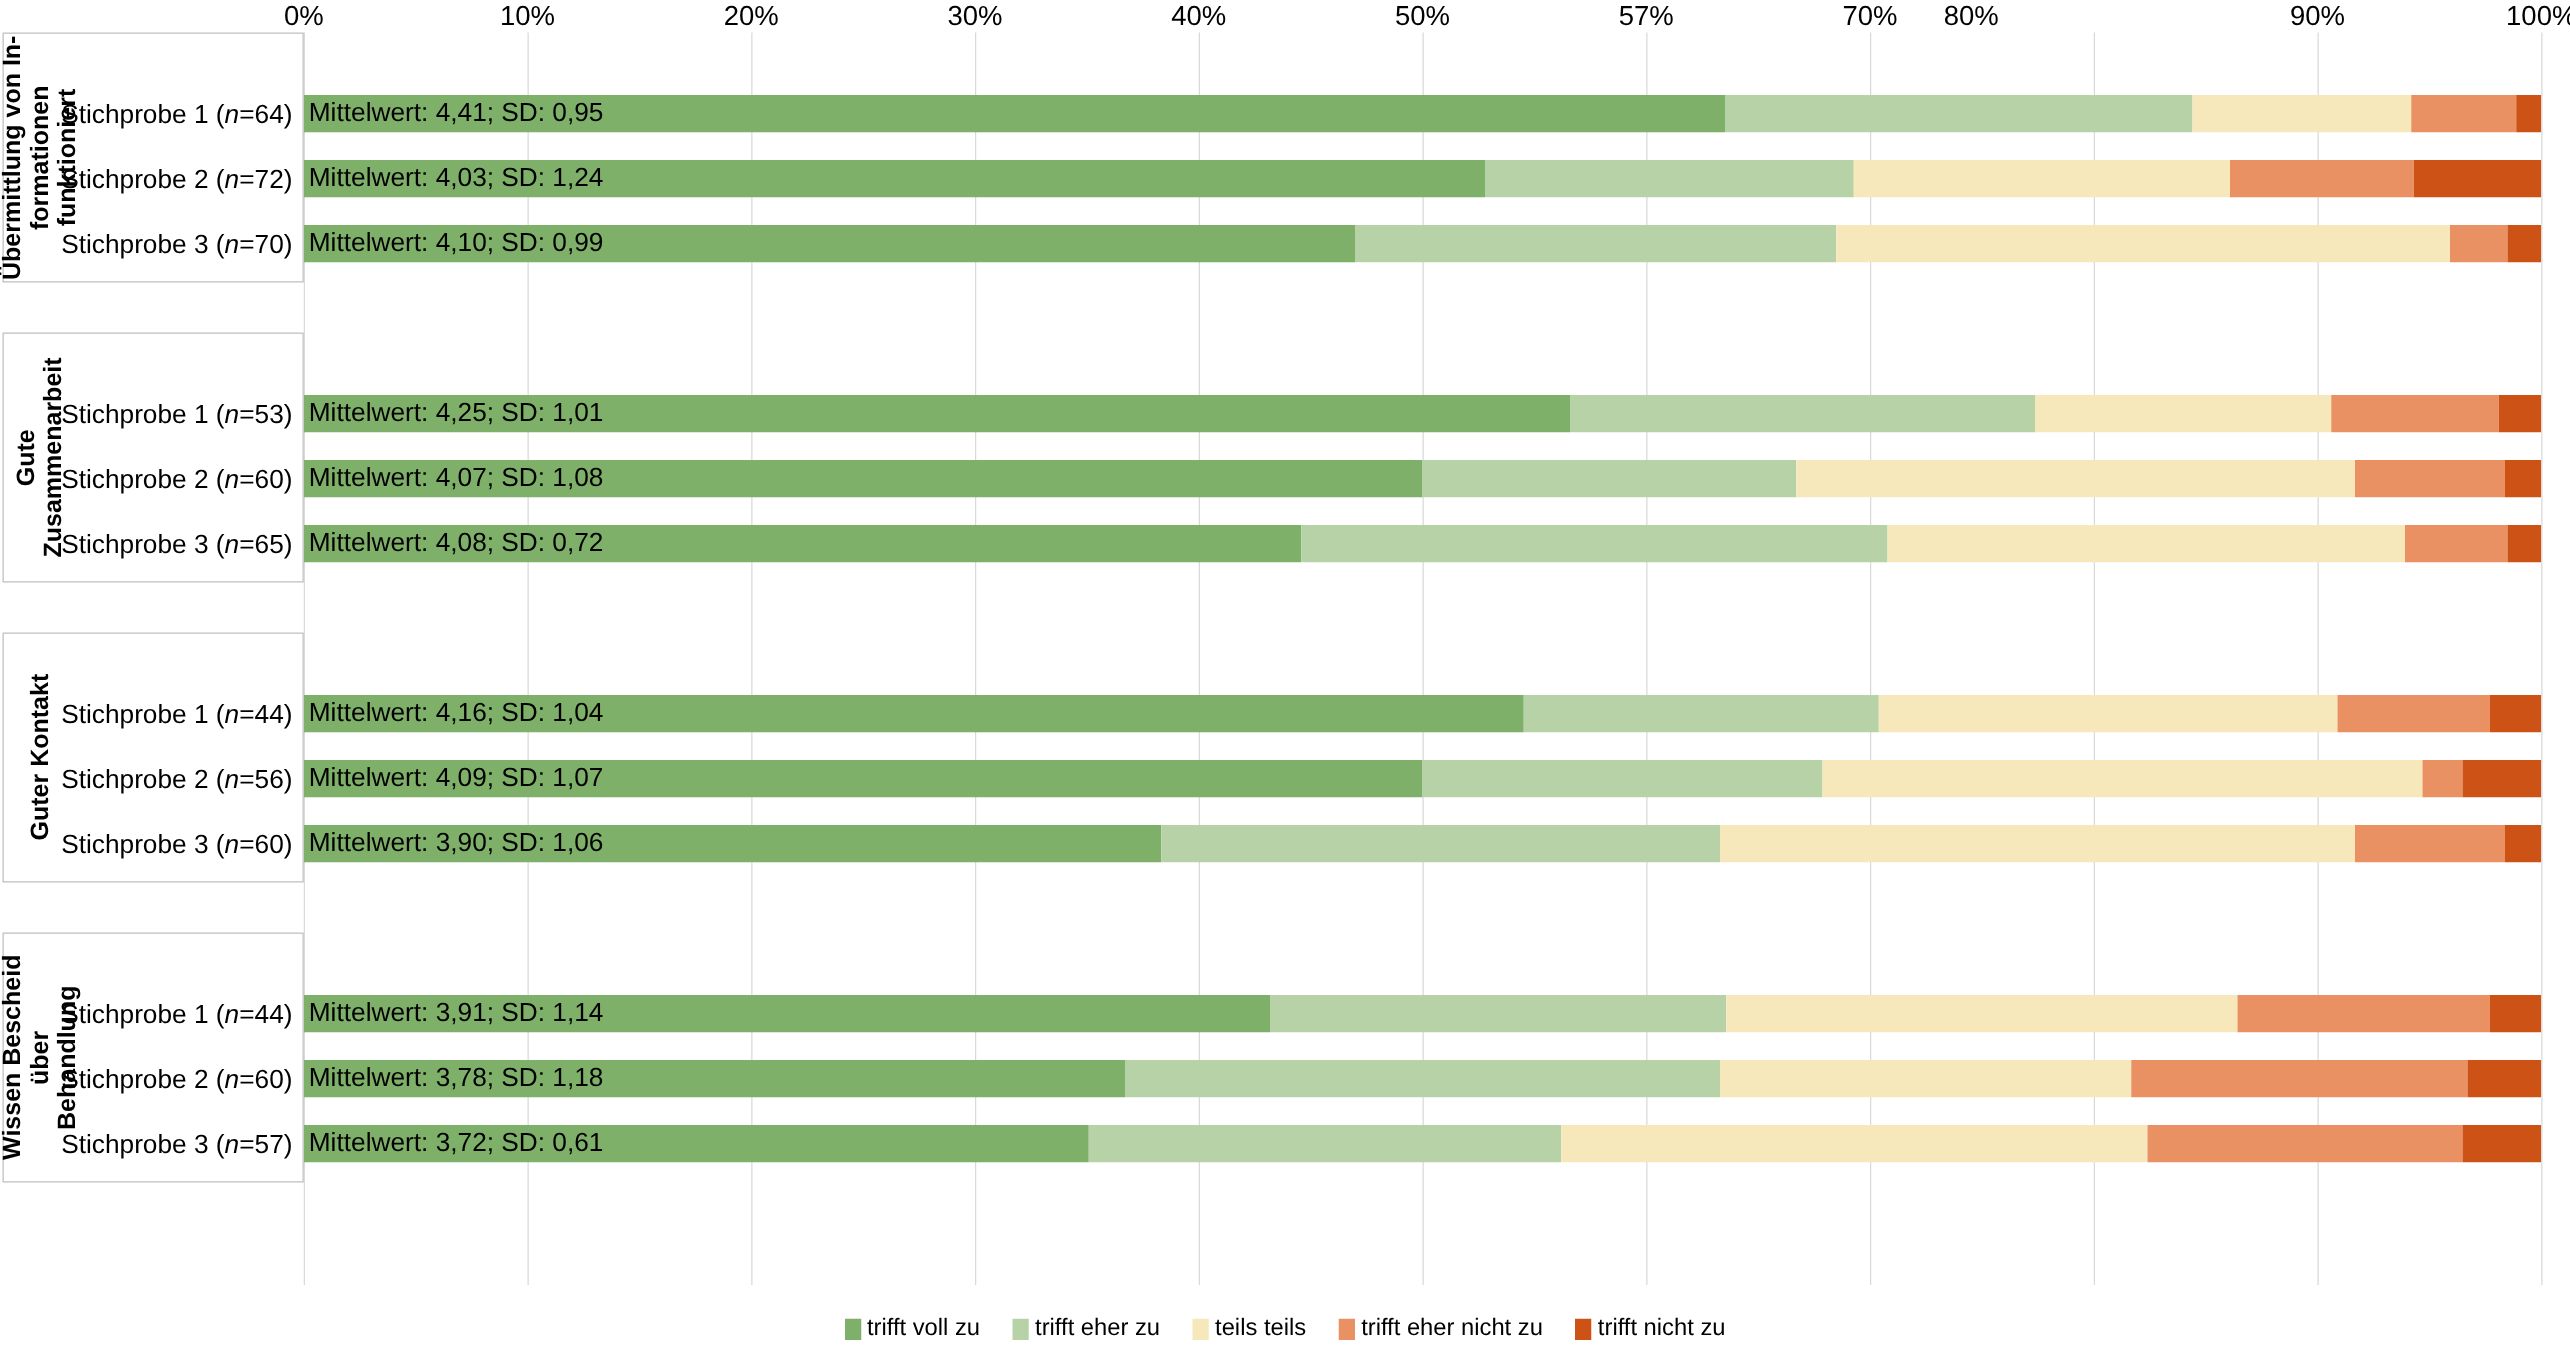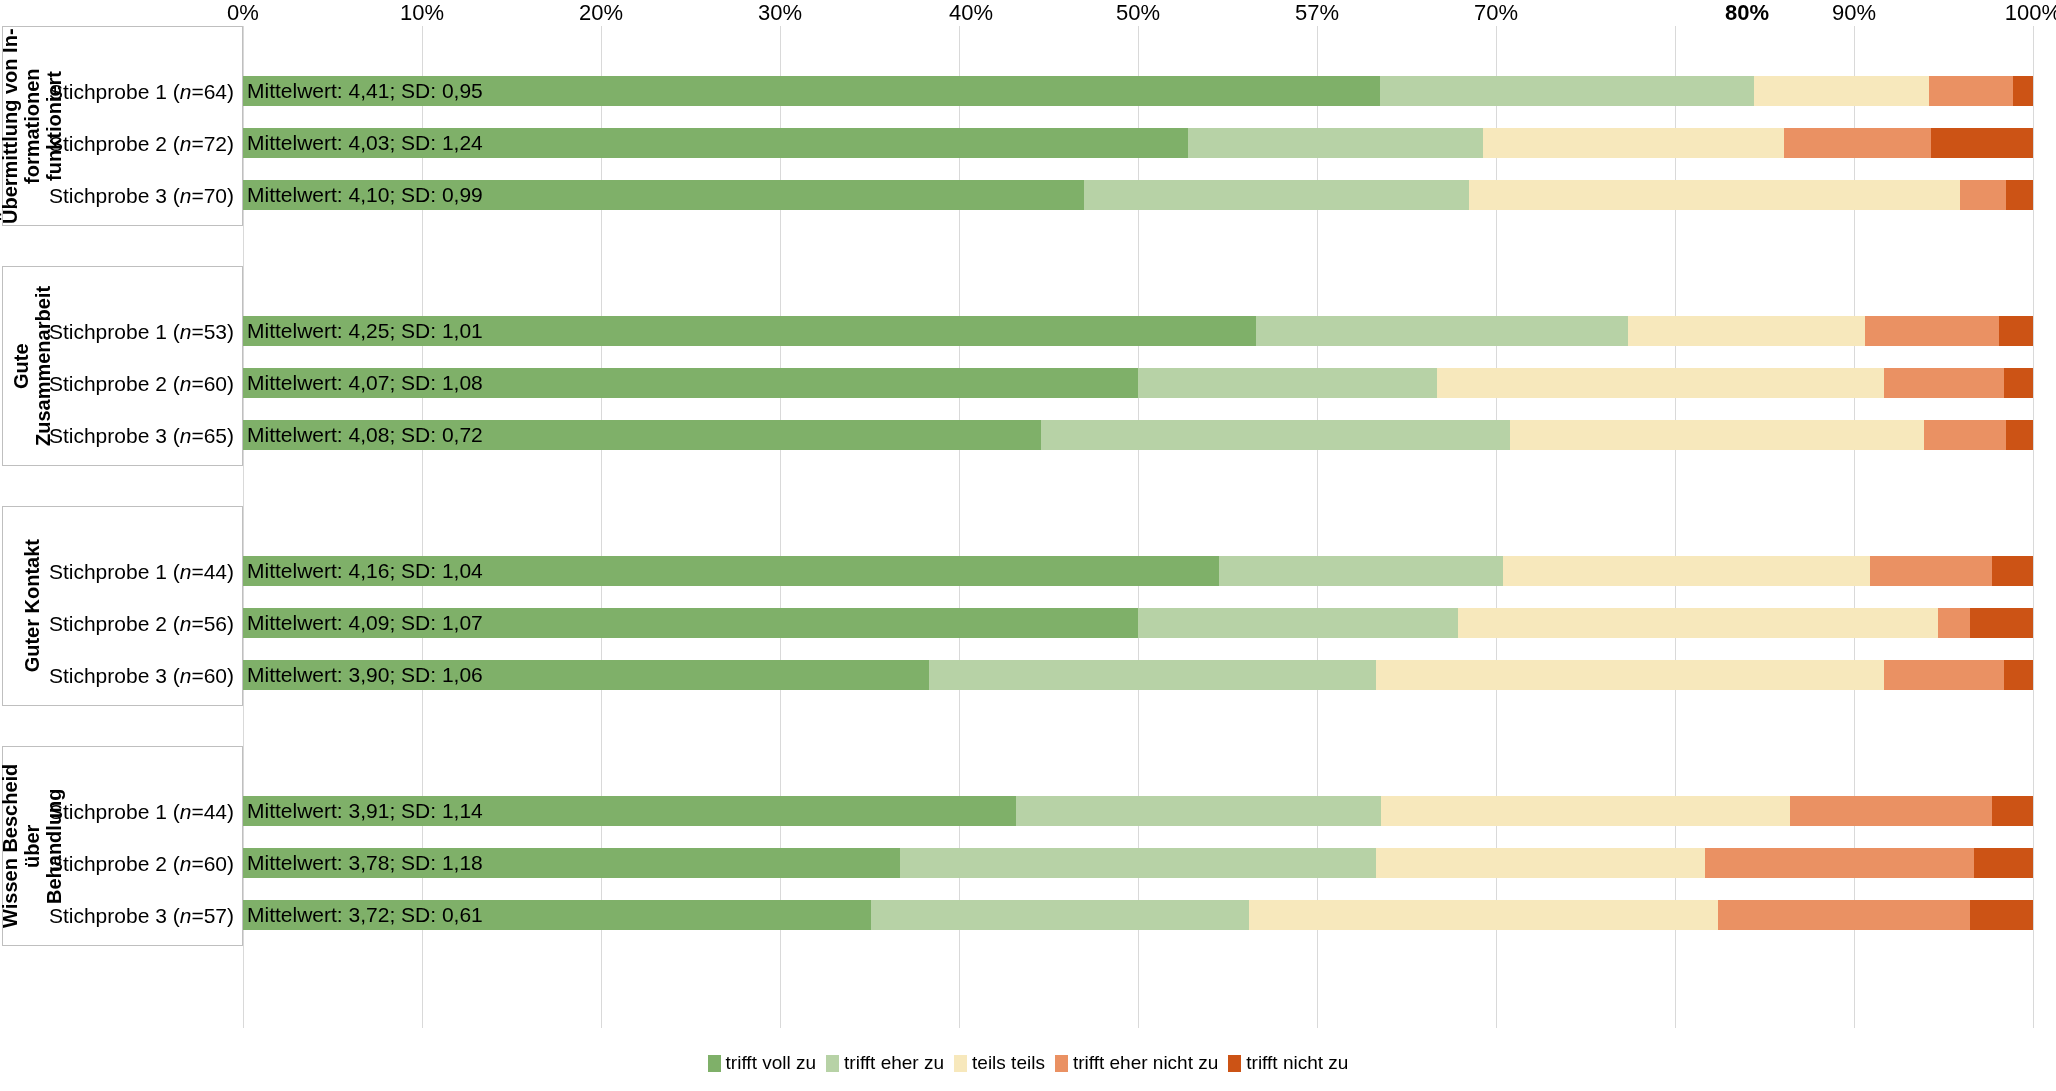--- a/index.html
+++ b/index.html
@@ -117,21 +117,21 @@
 
   
   .legend {
     position: absolute;
     left: 0;
     top: 1052px;
     width: 2056px;
     display: flex;
     justify-content: center;
     align-items: center;
-    gap: 10px;
+    gap: 26px;
   }
   .legend-item {
     display: flex;
     align-items: center;
     gap: 5px;
     font-size: 19px;
     color: #000;
     white-space: nowrap;
   }
   .legend-swatch {
@@ -142,25 +142,25 @@
 </head>
 <body>
 
 <div id="page">
 
   <div class="axis-row" id="axis-row">
       <div class="axis-tick" style="left: 243px;">0%</div>
       <div class="axis-tick" style="left: 422px;">10%</div>
       <div class="axis-tick" style="left: 601px;">20%</div>
       <div class="axis-tick" style="left: 780px;">30%</div>
-      <div class="axis-tick" style="left: 959px; margin-left: 12px;">40%</div>
+      <div class="axis-tick" style="left: 959px;">40%</div>
       <div class="axis-tick" style="left: 1138px; text-align: right;">50%</div>
       <div class="axis-tick" style="left: 1317px;">57%</div>
       <div class="axis-tick" style="left: 1496px;">70%</div>
-      <div class="axis-tick" style="left: 1747px; font-weight: bold;">80%</div>
+      <div class="axis-tick" style="left: 1577px;">80%</div>
       <div class="axis-tick" style="left: 1854px;">90%</div>
       <div class="axis-tick" style="left: 2033px;">100%</div>
     </div>
 
   <div class="plot-frame" id="plot-frame">
       <div class="gridline" style="left: 0px;"></div>
       <div class="gridline" style="left: 179px;"></div>
       <div class="gridline" style="left: 358px;"></div>
       <div class="gridline" style="left: 537px;"></div>
       <div class="gridline" style="left: 716px;"></div>

